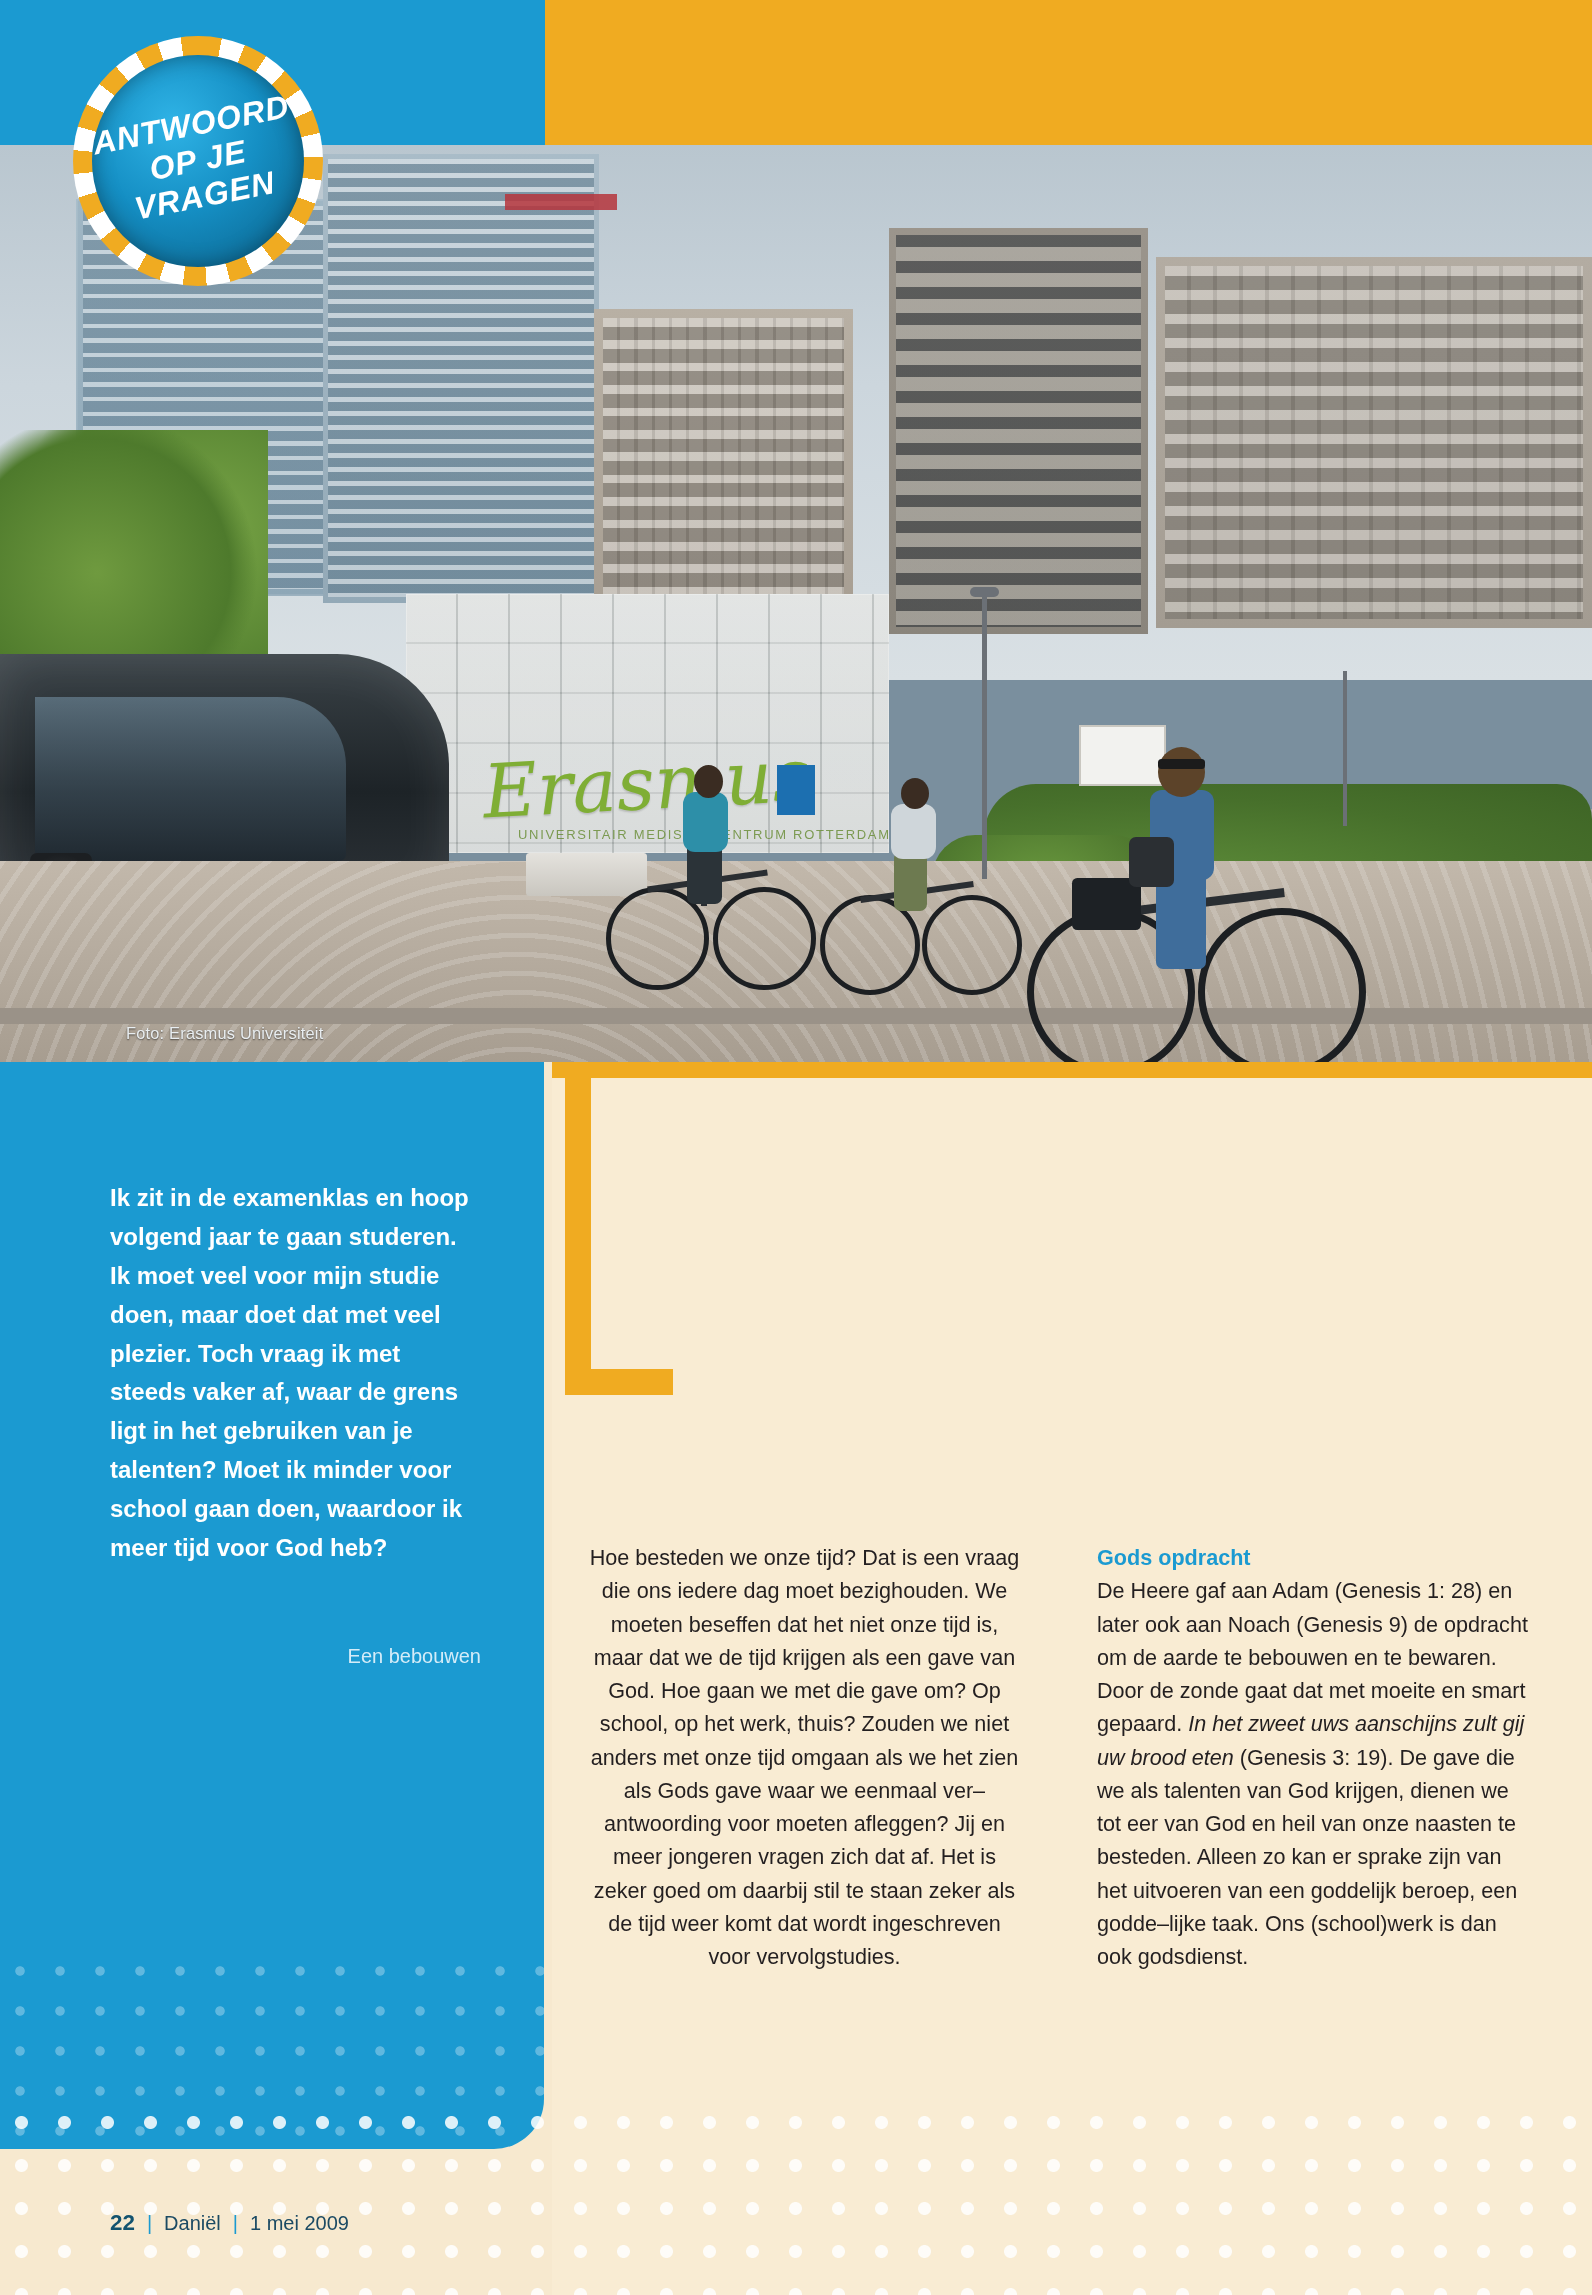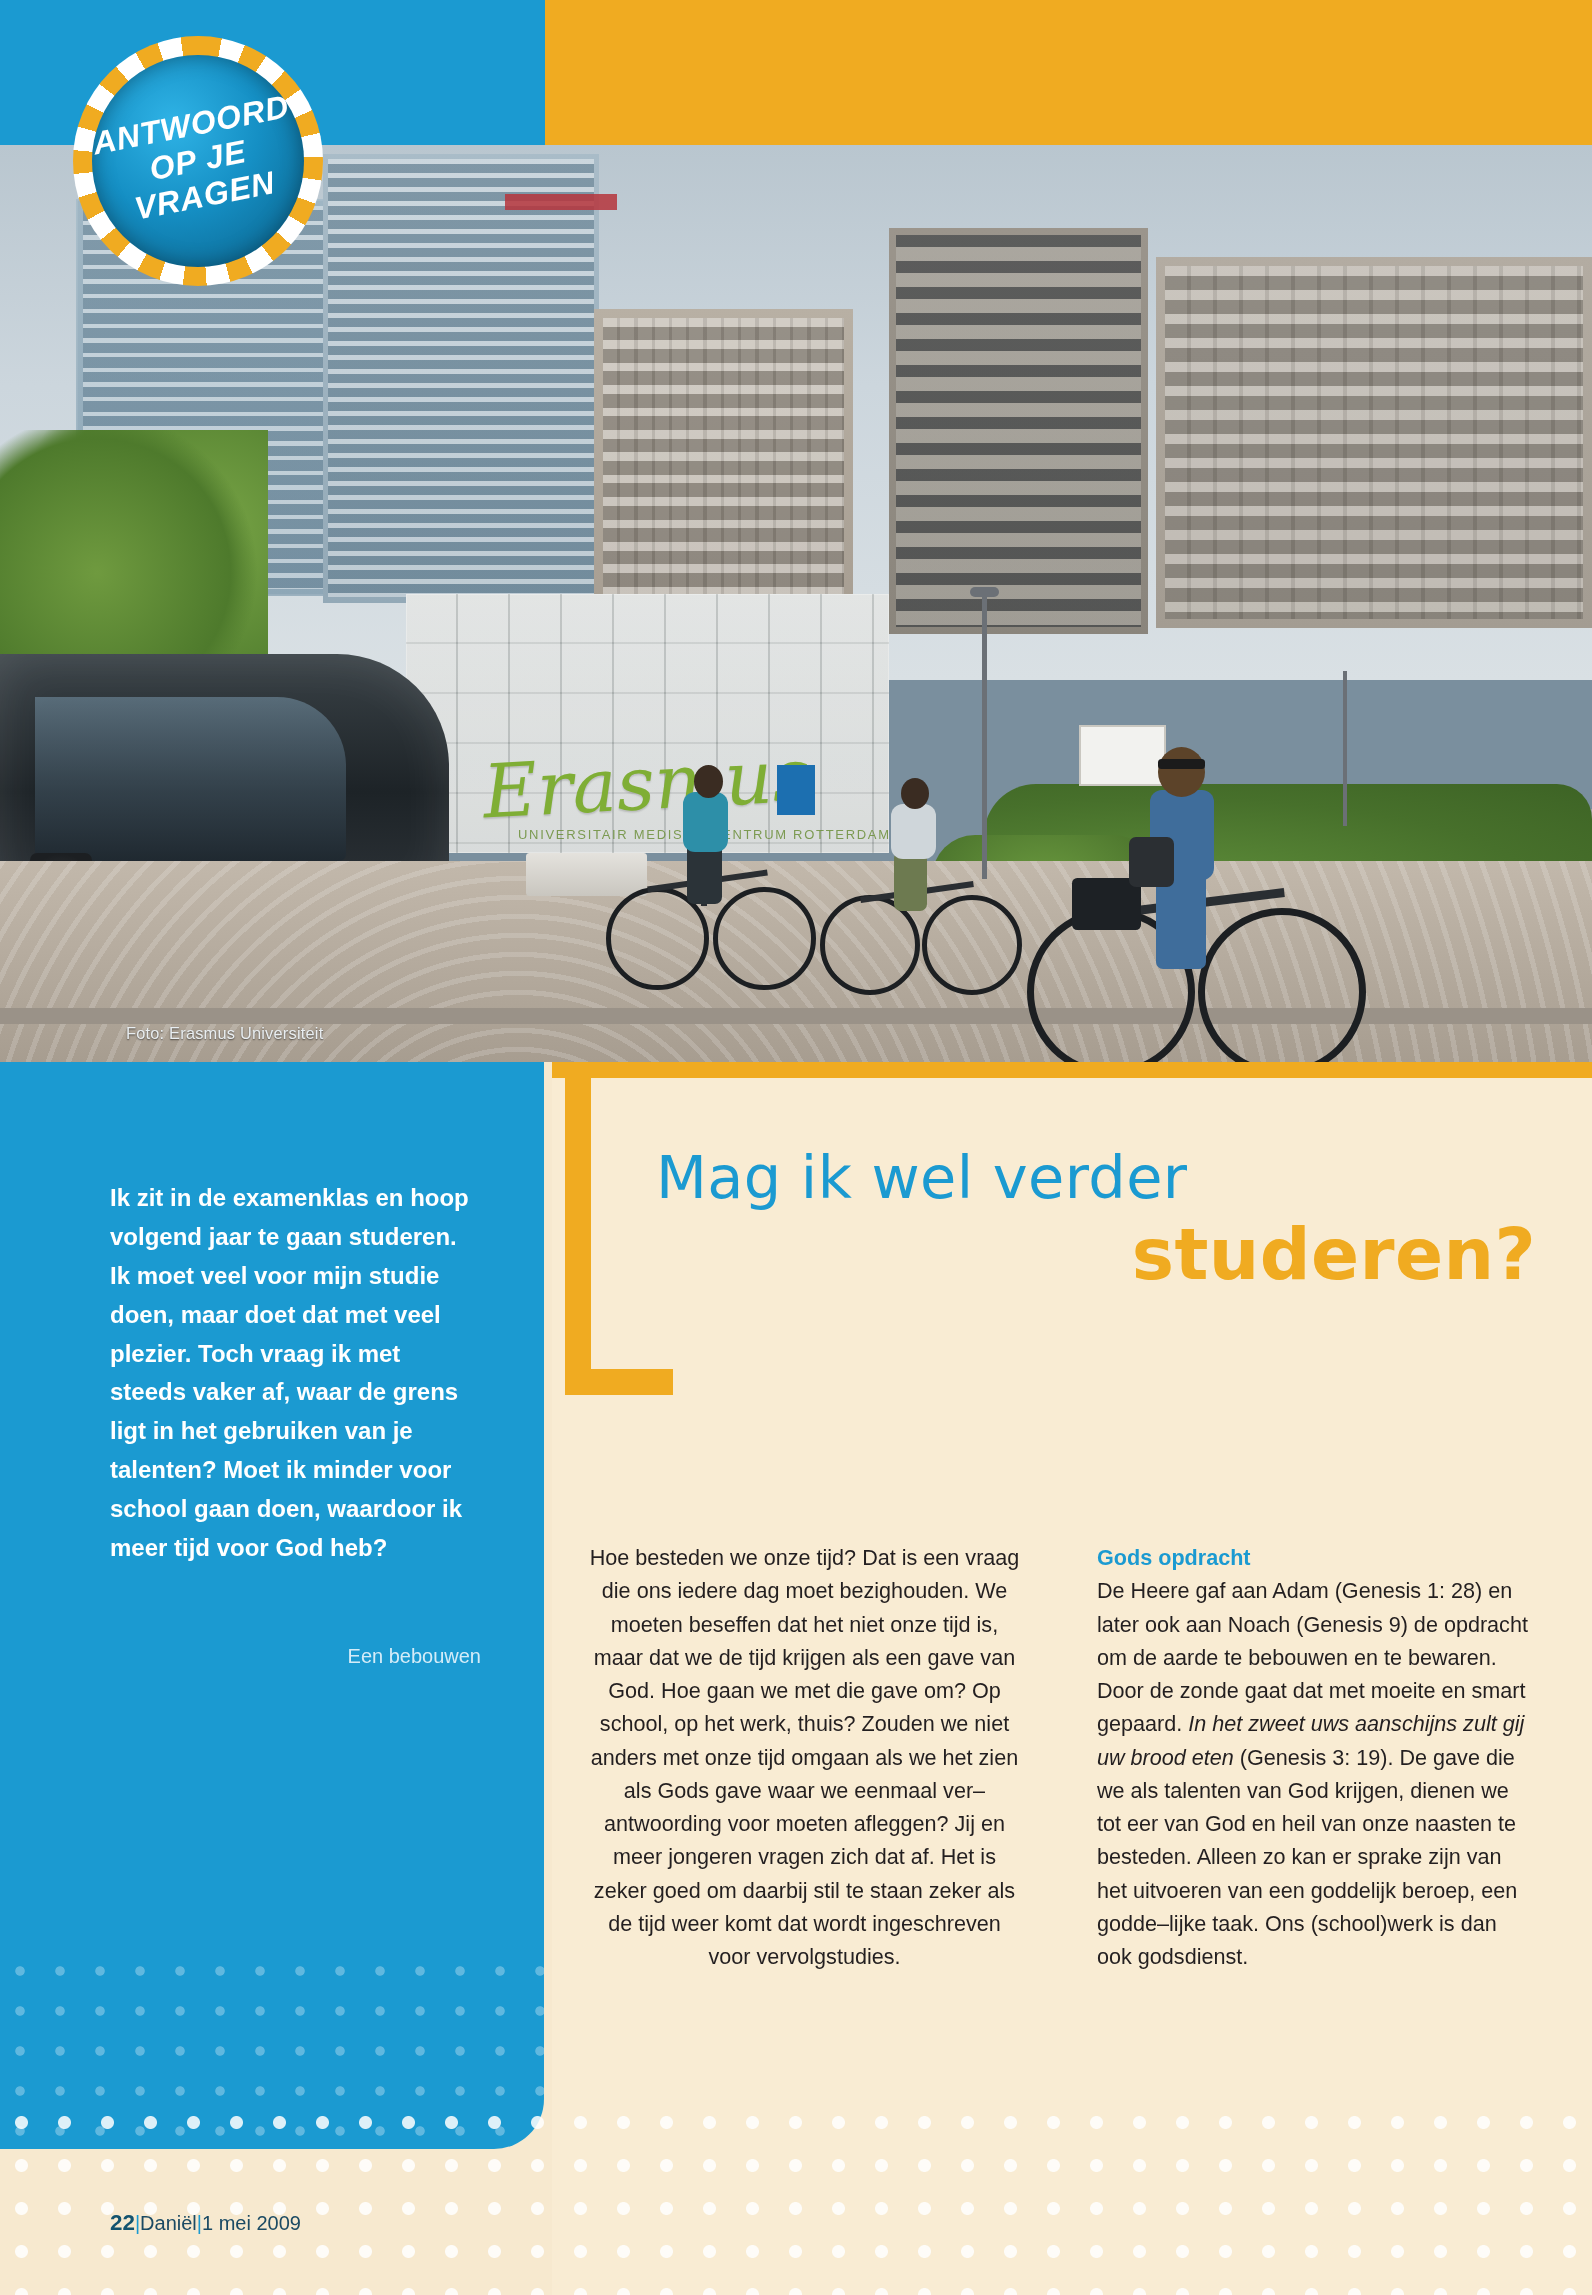--- a/index.html
+++ b/index.html
@@ -383,21 +383,21 @@
   .col p { margin: 0; }
   .col em { font-style: italic; }
 
   
   .footer {
     position:absolute;
     left: 110px;
     bottom: 59px;
     display:flex;
     align-items: baseline;
-    gap: 0;
+    gap: 12px;
     color: #1b4a63;
     font-size: 20px;
   }
   .footer .pageno {
     font-weight: bold;
     color: #13536f;
     font-size: 22.4px;
   }
   .footer .sep { color:#1b9ad1; }
   .footer .title { color:#1b4a63; }
@@ -508,24 +508,20 @@
     <div class="blue-panel">
       <div class="blue-panel-dots"></div>
     </div>
 
     <div class="yellow-bracket-v"></div>
     <div class="yellow-bracket-h"></div>
 
     <div class="question">Ik zit in de examenklas en hoop volgend jaar te gaan studeren. Ik moet veel voor mijn studie doen, maar doet dat met veel plezier. Toch vraag ik met steeds vaker af, waar de grens ligt in het gebruiken van je talenten? Moet ik minder voor school gaan doen, waardoor ik meer tijd voor God heb?</div>
     <div class="question-attrib">Een bebouwen</div>
 
-    <div class="headline">
-      <div class="headline-l1">Mag ik wel verder</div>
-      <div class="headline-l2">studeren?</div>
-    </div>
 
     <div class="col col-1">
       <p>Hoe besteden we onze tijd? Dat is een vraag die ons iedere dag moet bezighouden. We moeten beseffen dat het niet onze tijd is, maar dat we de tijd krijgen als een gave van God. Hoe gaan we met die gave om? Op school, op het werk, thuis? Zouden we niet anders met onze tijd omgaan als we het zien als Gods gave waar we eenmaal ver–antwoording voor moeten afleggen? Jij en meer jongeren vragen zich dat af. Het is zeker goed om daarbij stil te staan zeker als de tijd weer komt dat wordt ingeschreven voor vervolgstudies.</p>
     </div>
 
     <div class="col col-2">
       <p class="col-sub">Gods opdracht</p>
       <p><span>De Heere gaf aan Adam (Genesis 1: 28) en later ook aan Noach (Genesis 9) de opdracht om de aarde te bebouwen en te bewaren. Door de zonde gaat dat met moeite en smart gepaard. </span><em>In het zweet  uws aanschijns zult gij uw brood eten</em><span> (Genesis 3: 19). De gave die we als talenten van God krijgen, dienen we tot eer van God en heil van onze naasten te besteden. Alleen zo kan er sprake zijn van het uitvoeren van een goddelijk beroep, een godde–lijke taak. Ons (school)werk is dan ook godsdienst.</span></p>
     </div>
 

